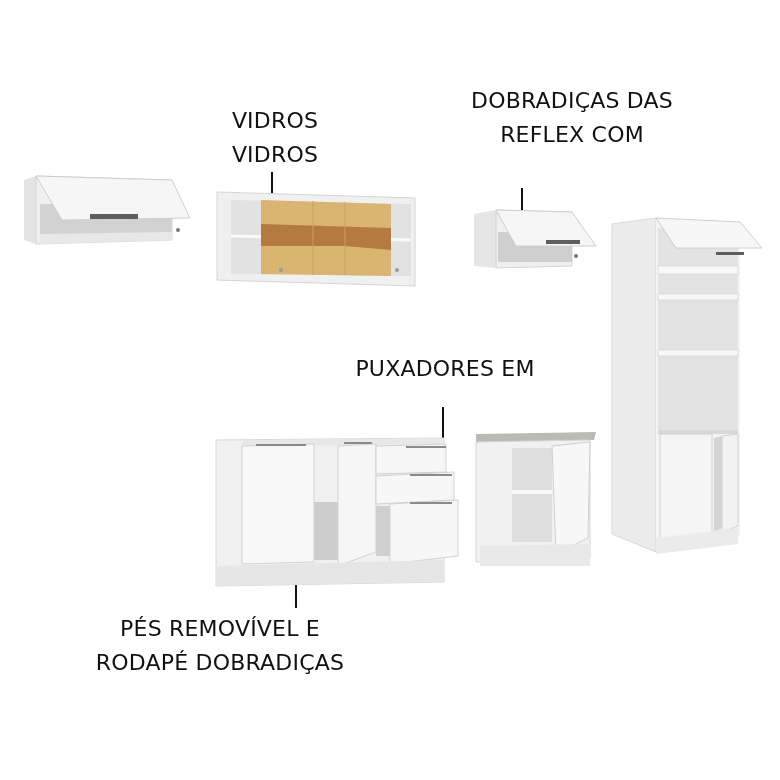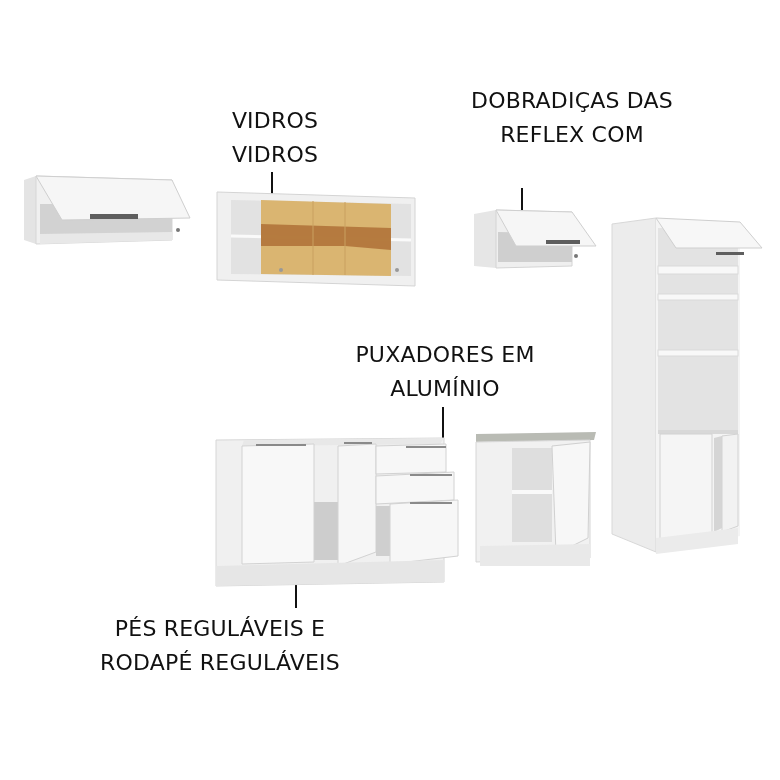--- a/index.html
+++ b/index.html
@@ -17,29 +17,28 @@
   <div>VIDROS</div>
 </div>
 <div class="leader" style="left:271px;top:172px;height:44px;"></div>
 
 <div class="label" style="left:452px;top:84px;width:240px;">
   <div>DOBRADIÇAS DAS</div>
   <div>REFLEX COM</div>
 </div>
 <div class="leader" style="left:521px;top:188px;height:30px;"></div>
 
-<div class="label" style="left:340px;top:338px;width:210px;">
+<div class="label" style="left:340px;top:352px;width:210px;">
   <div>PUXADORES EM</div>
-  <div>ALUMÍNIO</div>
 </div>
 <div class="leader" style="left:442px;top:407px;height:66px;"></div>
 
 <div class="label" style="left:90px;top:612px;width:260px;">
-  <div>PÉS REGULÁVEIS E</div>
-  <div>RODAPÉ REGULÁVEIS</div>
+  <div>PÉS REMOVÍVEL E</div>
+  <div>RODAPÉ DOBRADIÇAS</div>
 </div>
 <div class="leader" style="left:295px;top:578px;height:30px;"></div>
 
 <div class="piece" style="left:22px;top:174px;">
   <svg width="170" height="78" viewBox="0 0 170 78">
     <polygon points="2,6 14,2 14,70 2,66" fill="#e4e4e4"></polygon>
     <polygon points="14,2 150,6 150,66 14,70" fill="#f0f0f0" stroke="#d6d6d6"></polygon>
     <polygon points="18,30 150,30 150,62 18,66" fill="#d2d2d2"></polygon>
     <polygon points="18,60 150,58 150,66 18,70" fill="#e8e8e8"></polygon>
     <polygon points="14,2 150,6 168,44 40,46" fill="#f6f6f6" stroke="#cfcfcf"></polygon>

